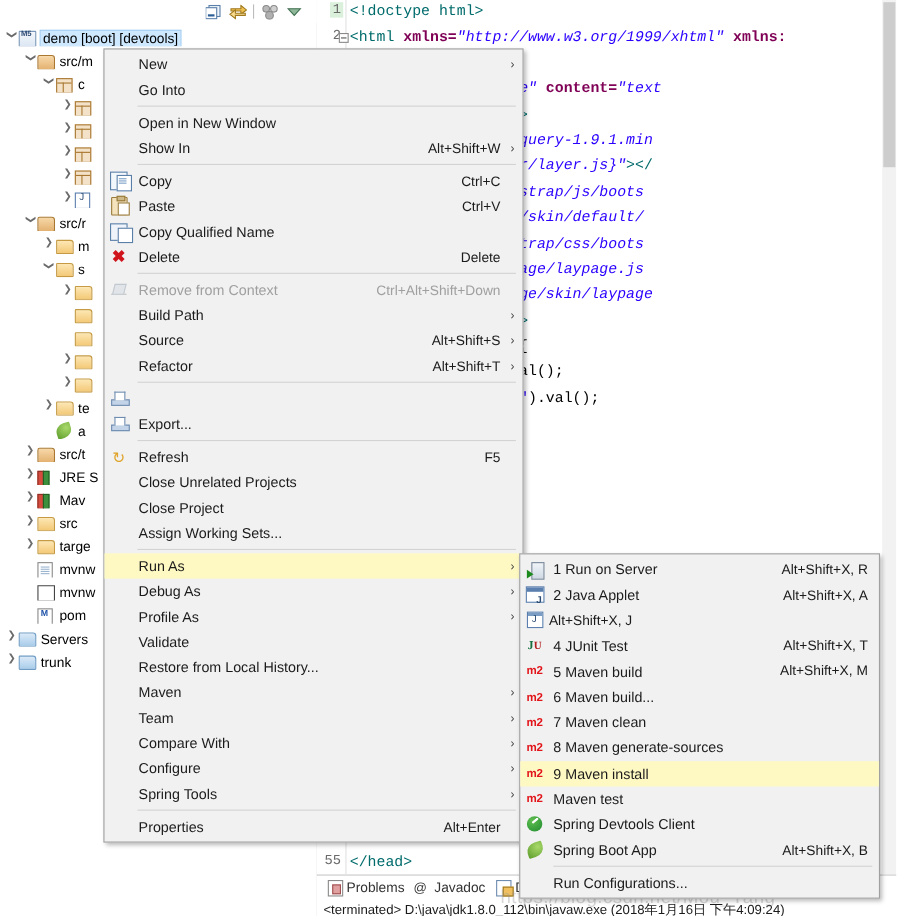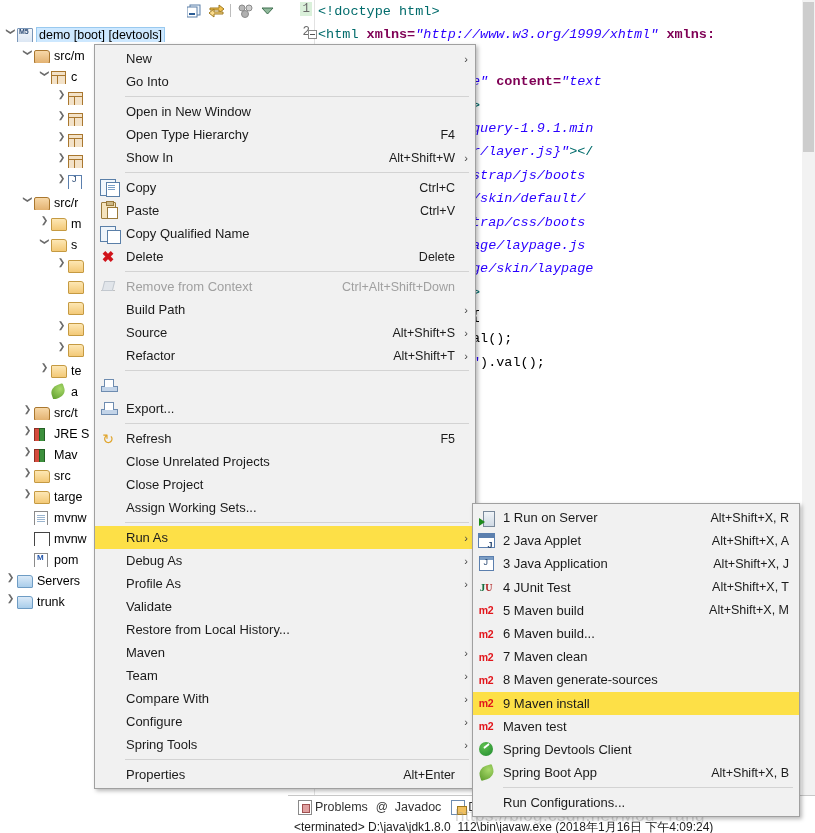--- a/index.html
+++ b/index.html
@@ -172,21 +172,21 @@
     padding: 2px 0;
     box-sizing: border-box;
   }
   .mi {
     display: flex; align-items: center;
     height: 23px;
     padding: 0 4px 0 0;
     position: relative;
     white-space: nowrap;
   }
-  .mi.sel { background: #fde047; }
+  .mi.sel { background: #fef9c3; }
   .mi.disabled { color: #a0a0a0; }
   .mi .micon {
     width: 26px; min-width: 26px; height: 20px;
     display: flex; align-items: center; justify-content: center;
     position: relative;
   }
   .mi .mlabel { flex: 1; padding-left: 5px; }
   .mi .maccel { color: #1b1b1b; font-size: 12.5px; padding-right: 6px; }
   .mi.disabled .maccel { color: #a0a0a0; }
   .mi .marrow { width: 10px; text-align: center; font-size: 11px; color: #444; }
@@ -627,26 +627,20 @@
         <span class="marrow"></span>
       </div>
       <div class="msep"></div>
       <div class="mi">
         <span class="micon"></span>
         <span class="mlabel">Open in New Window</span>
         <span class="marrow"></span>
       </div>
       <div class="mi">
         <span class="micon"></span>
-        <span class="mlabel">Open Type Hierarchy</span>
-        <span class="maccel">F4</span>
-        <span class="marrow"></span>
-      </div>
-      <div class="mi">
-        <span class="micon"></span>
         <span class="mlabel">Show In</span>
         <span class="maccel">Alt+Shift+W</span>
         <span class="marrow">›</span>
       </div>
       <div class="msep"></div>
       <div class="mi">
         <span class="micon">
           <span class="mi-copy" style="position: relative;"></span>
         </span>
         <span class="mlabel">Copy</span>
@@ -812,21 +806,20 @@
         <span class="micon">
           <span class="si-applet" style="position: relative;"></span>
         </span>
         <span class="mlabel">2 Java Applet</span>
         <span class="maccel">Alt+Shift+X, A</span>
       </div>
       <div class="mi">
         <span class="micon">
           <span class="si-japp" style="position: relative;"></span>
         </span>
-        <span class="mlabel">3 Java Application</span>
         <span class="maccel">Alt+Shift+X, J</span>
       </div>
       <div class="mi">
         <span class="micon">
           <span class="si-junit">J<i>U</i></span>
         </span>
         <span class="mlabel">4 JUnit Test</span>
         <span class="maccel">Alt+Shift+X, T</span>
       </div>
       <div class="mi">

